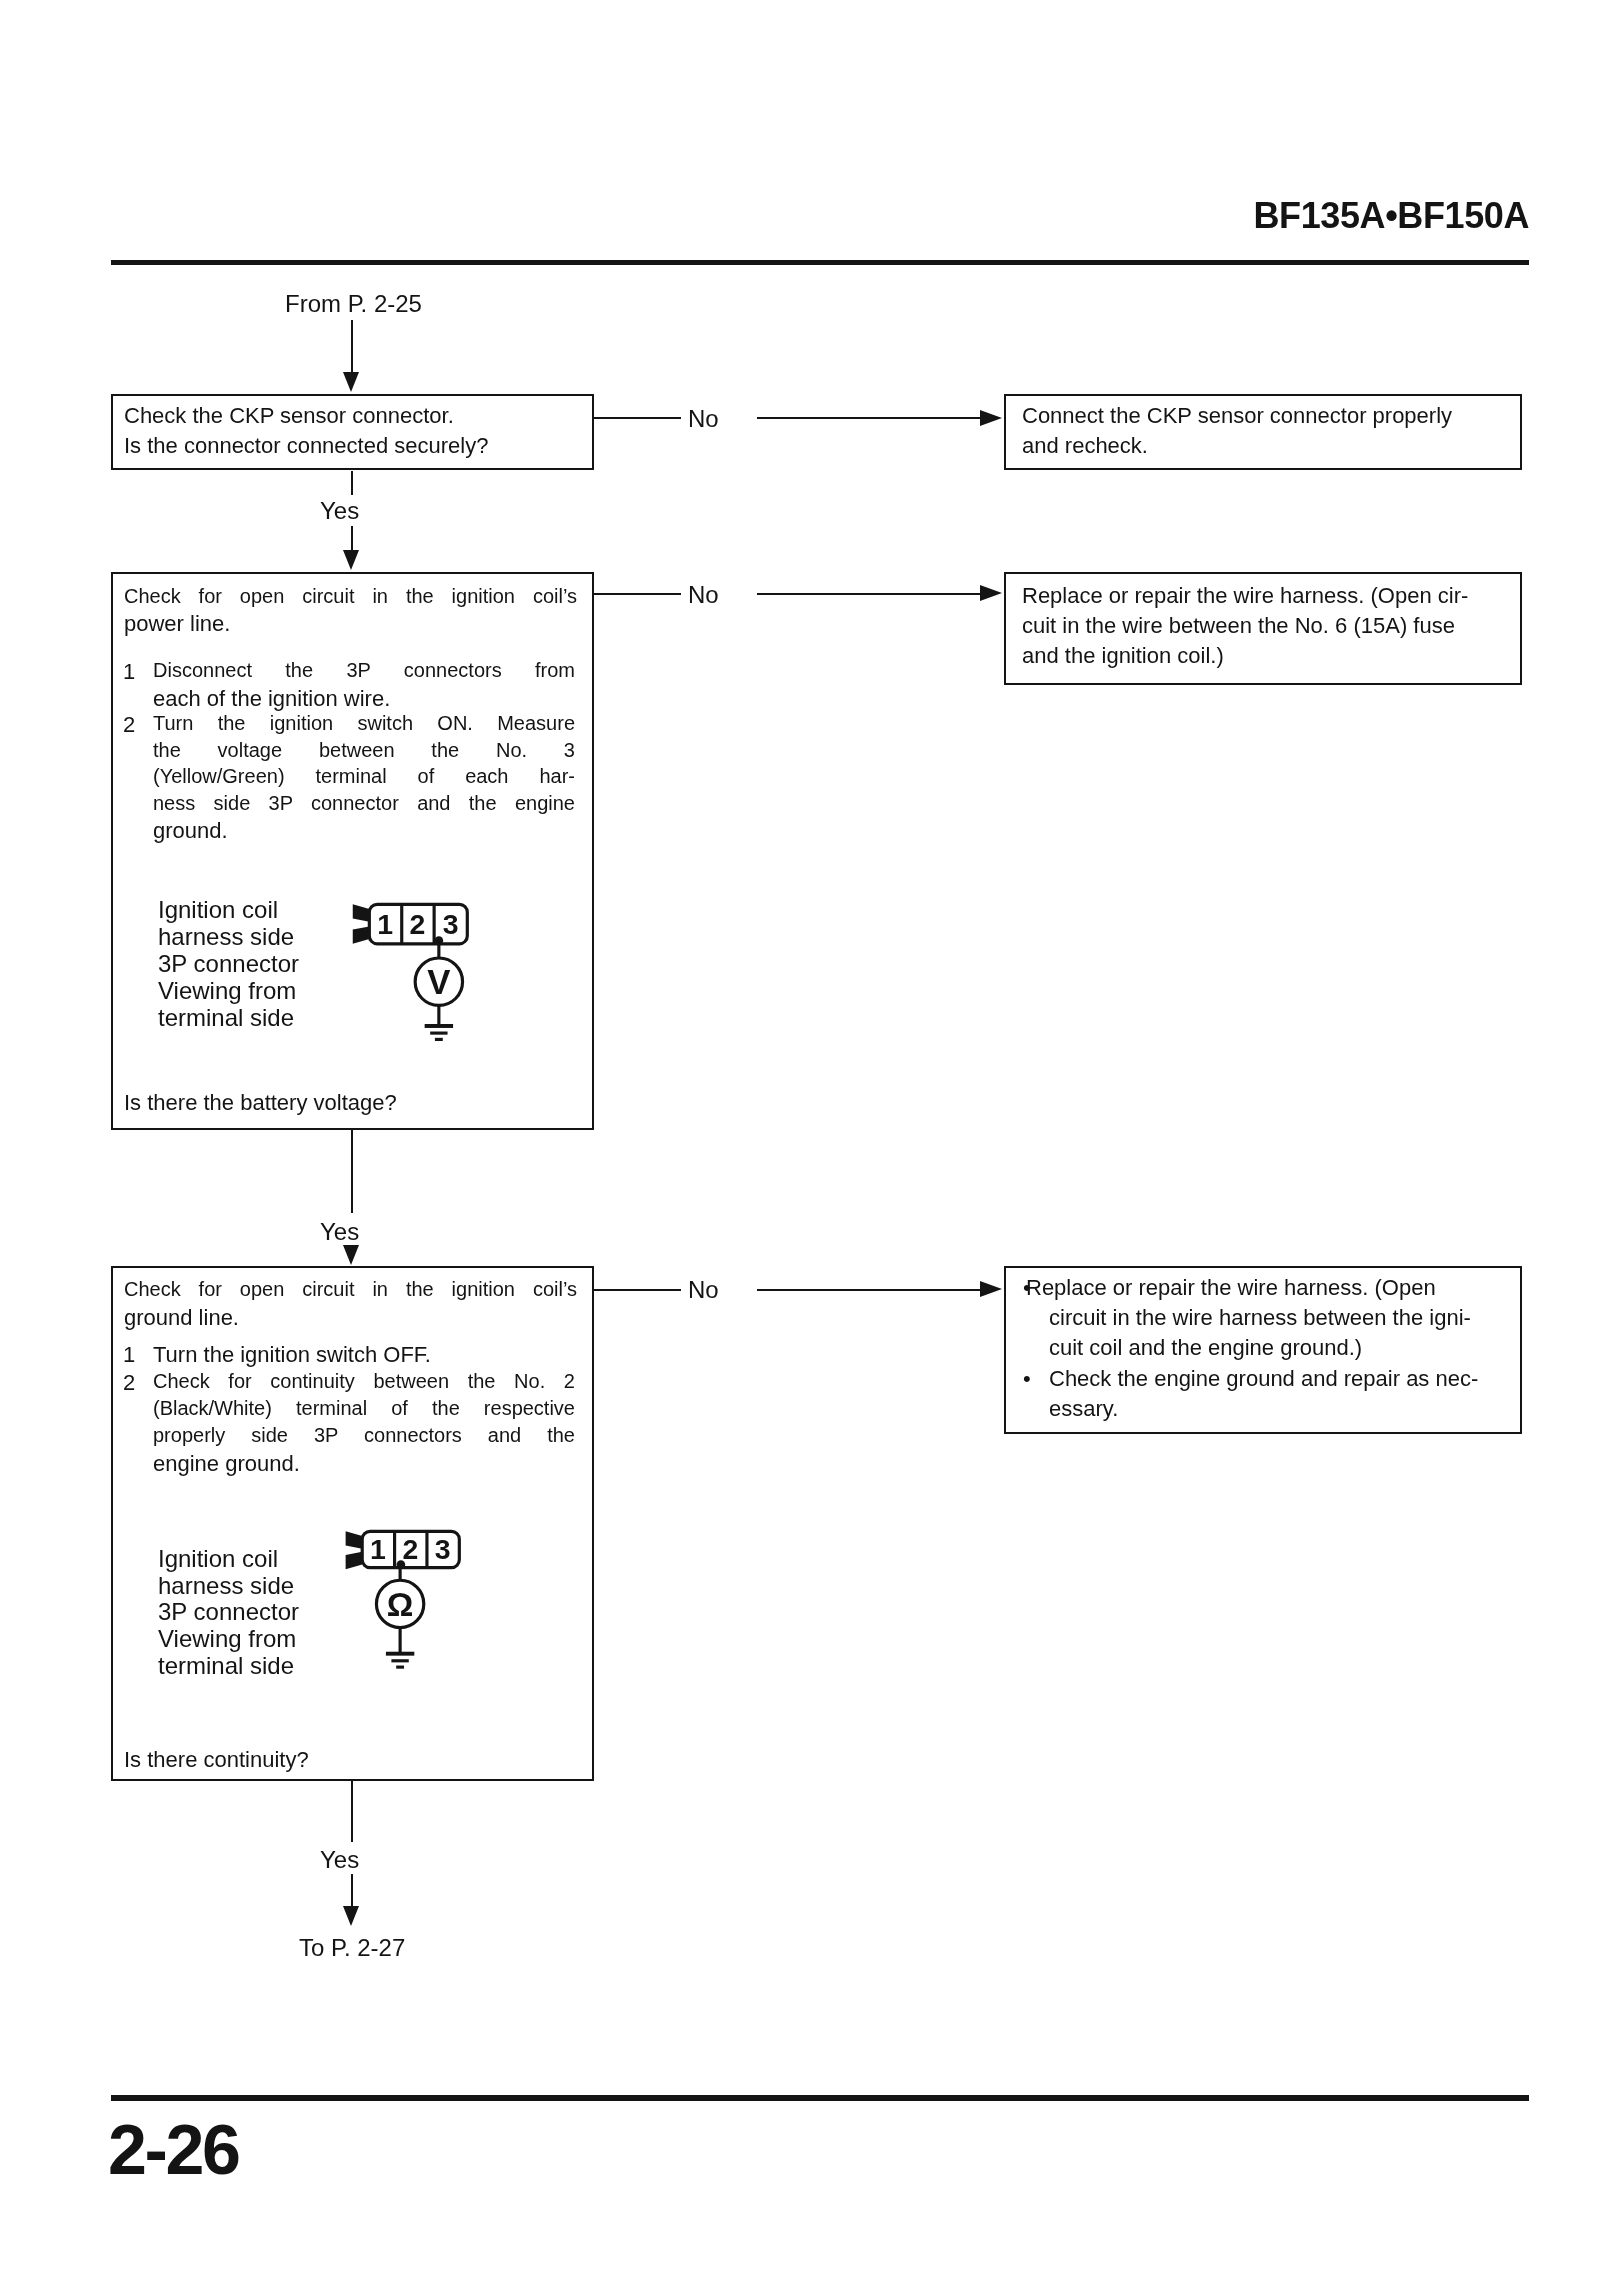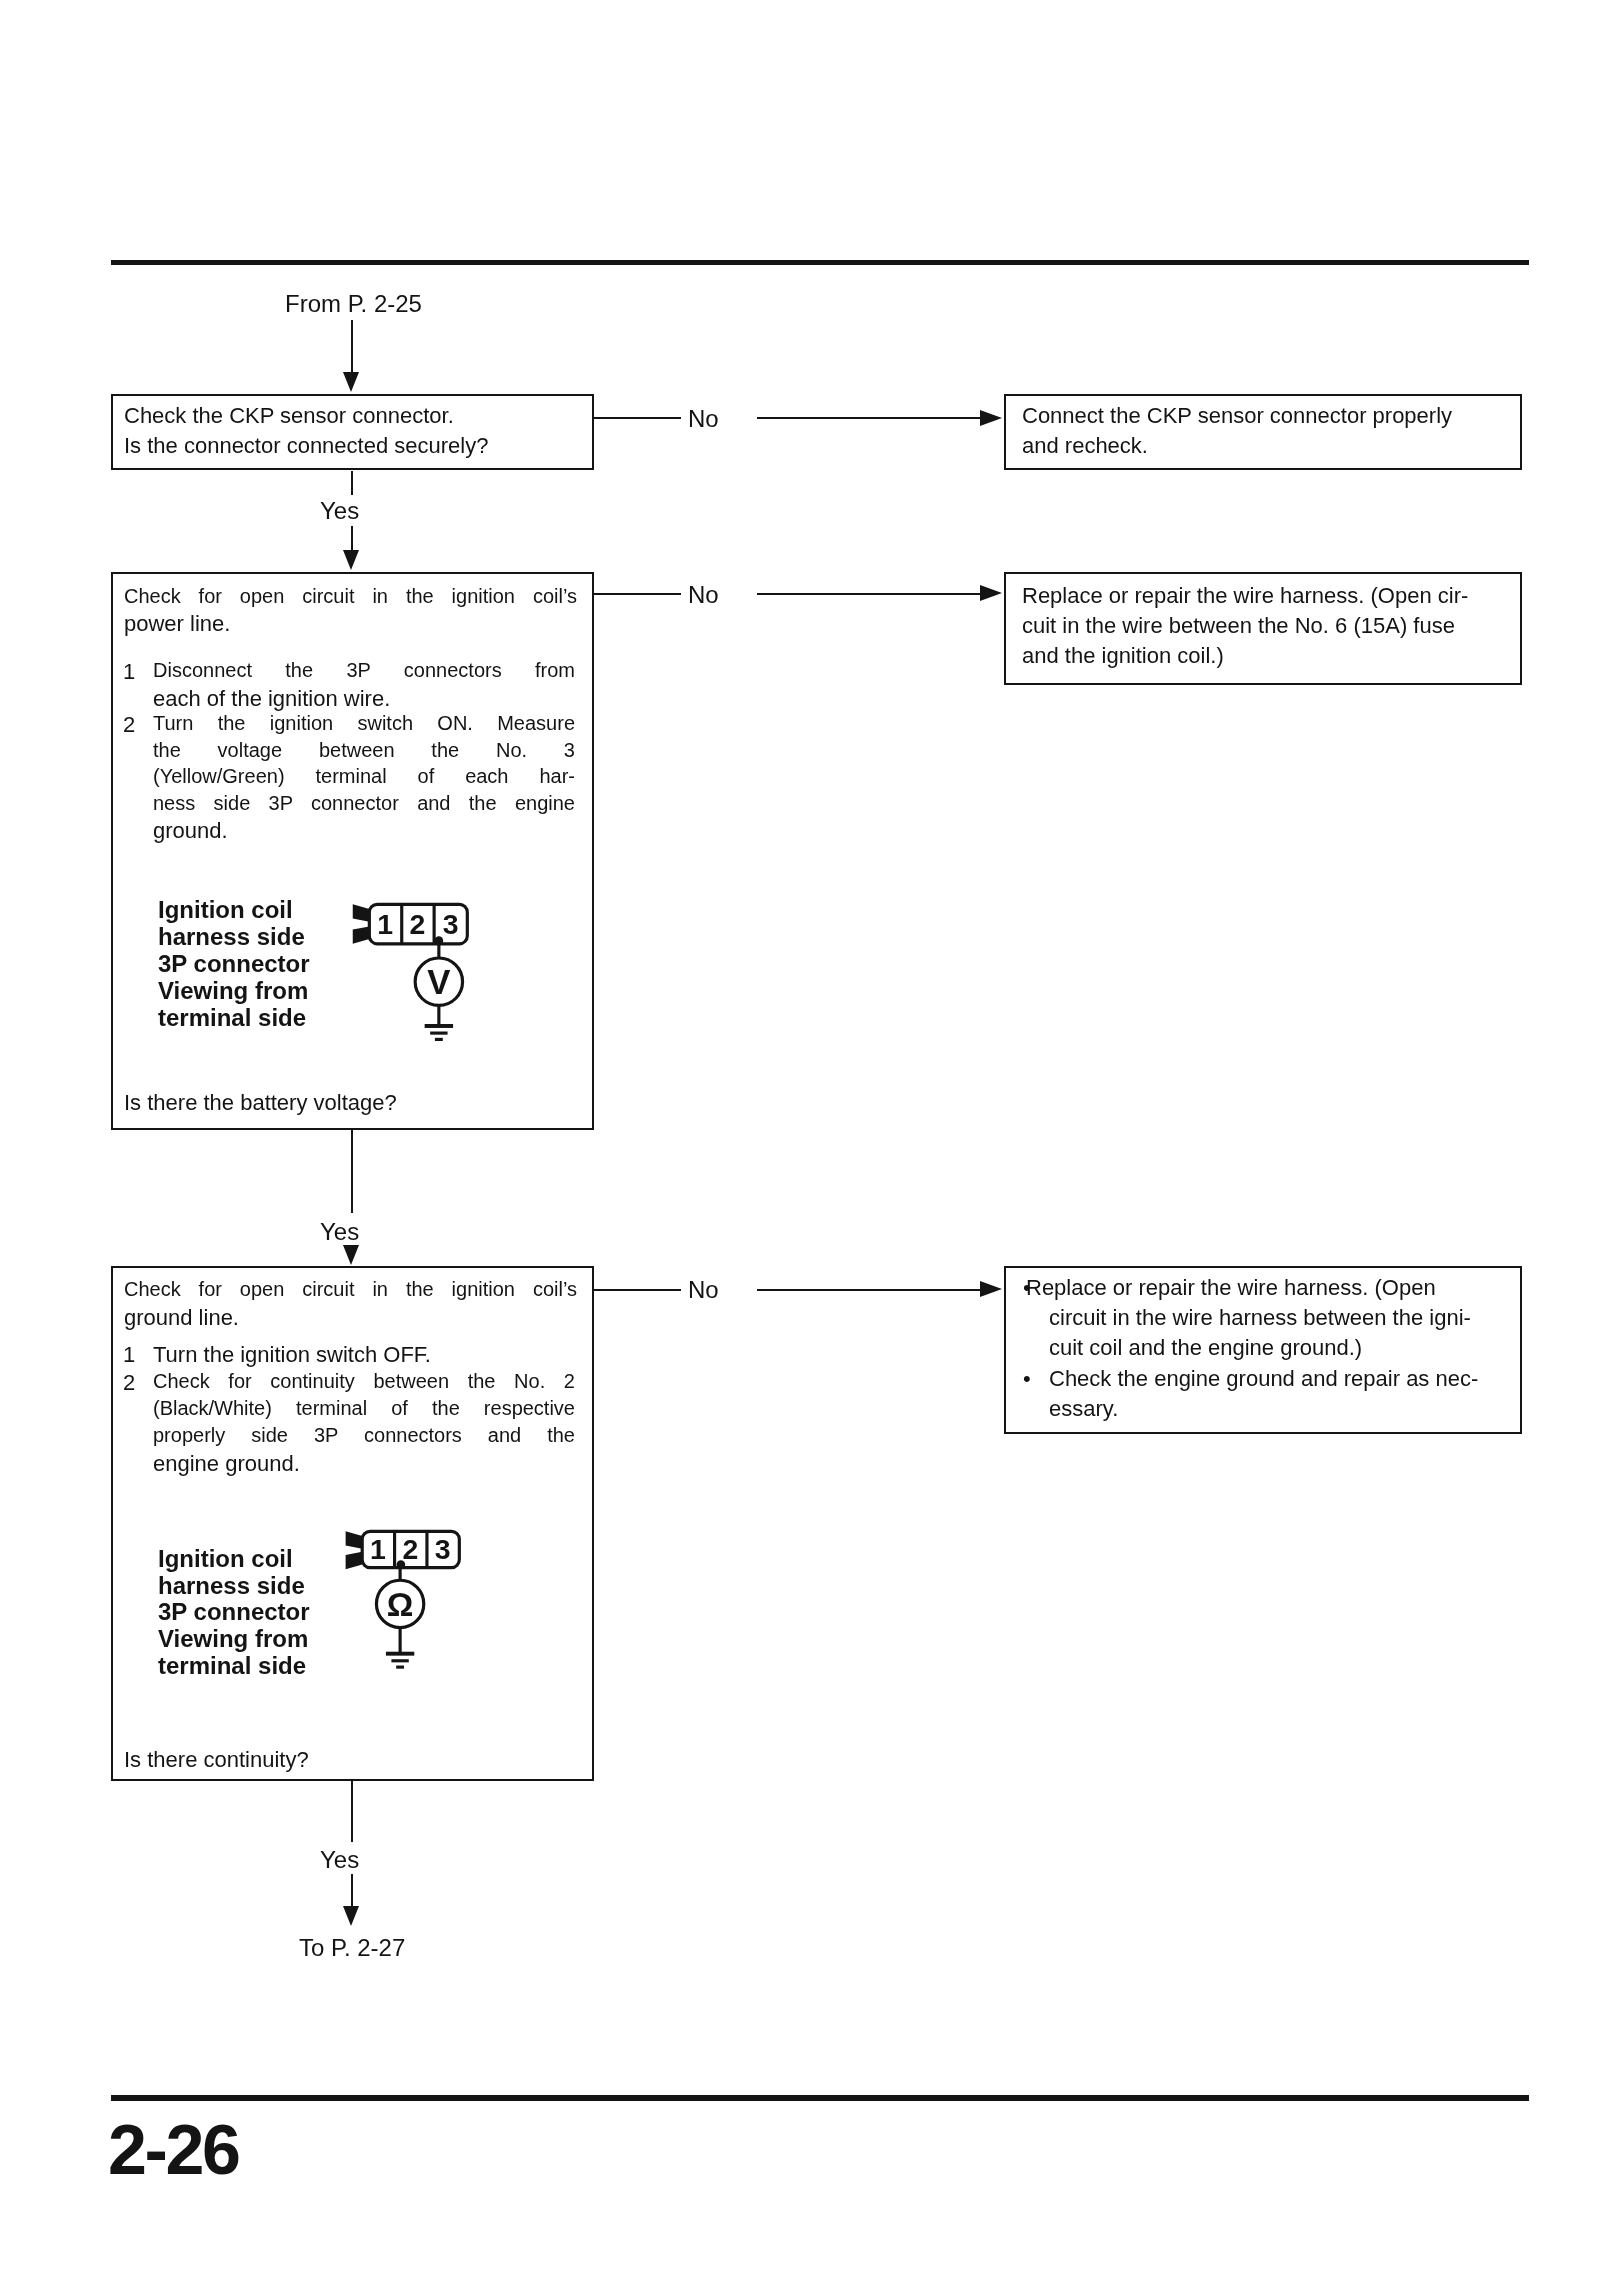--- a/index.html
+++ b/index.html
@@ -10,33 +10,34 @@
       text-align-last:justify;-moz-text-align-last:justify}
   .box{position:absolute;border:2.4px solid #141414;background:#fff;box-sizing:border-box}
   .hline{position:absolute;height:2.4px;background:#141414}
   .vline{position:absolute;width:2.4px;background:#141414}
   .rule{position:absolute;background:#141414}
   .ar{position:absolute;width:0;height:0;border-top:8.7px solid transparent;
       border-bottom:8.7px solid transparent;border-left:22px solid #141414}
   .ad{position:absolute;width:0;height:0;border-left:8.7px solid transparent;
       border-right:8.7px solid transparent;border-top:20.6px solid #141414}
   .lab{position:absolute;width:67px;text-align:left;font-size:24px;white-space:nowrap}
-  .cap{position:absolute;font-weight:bold;font-size:24px;white-space:nowrap;line-height:1.15}
+  .cap{position:absolute;font-weight:normal;font-size:24px;white-space:nowrap;line-height:1.15}
   .hdr{position:absolute;font-weight:bold;font-size:36px;letter-spacing:-0.4px;
        width:578px;text-align:right;white-space:nowrap}
   .pgn{position:absolute;font-weight:bold;font-size:70px;letter-spacing:-2.4px;white-space:nowrap}
   svg{position:absolute;overflow:visible}
   .s{fill:none;stroke:#141414;stroke-width:4}
   svg text{font-family:"Liberation Sans",sans-serif;font-weight:bold;fill:#141414}
 </style>
 </head>
 <body>
 
 <div class="page">
 
+  <div class="hdr" style="left:951px;top:195px">BF135A•BF150A</div>
   <div class="rule" style="left:111px;top:260px;width:1418px;height:4.8px"></div>
 
   <div class="t" style="left:285px;top:290px;font-size:24px">From P. 2-25</div>
   <div class="vline" style="left:351px;top:320px;height:52px"></div>
   <div class="ad" style="left:343px;top:372px"></div>
 
   <div class="box" style="left:111px;top:394px;width:483px;height:76px"></div>
   <div class="t" style="left:124px;top:403px">Check the CKP sensor connector.</div>
   <div class="t" style="left:124px;top:433px">Is the connector connected securely?</div>
 

